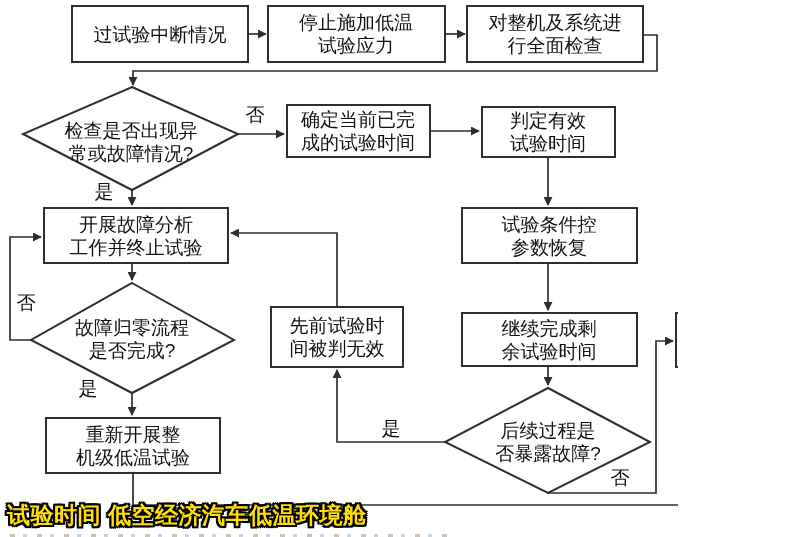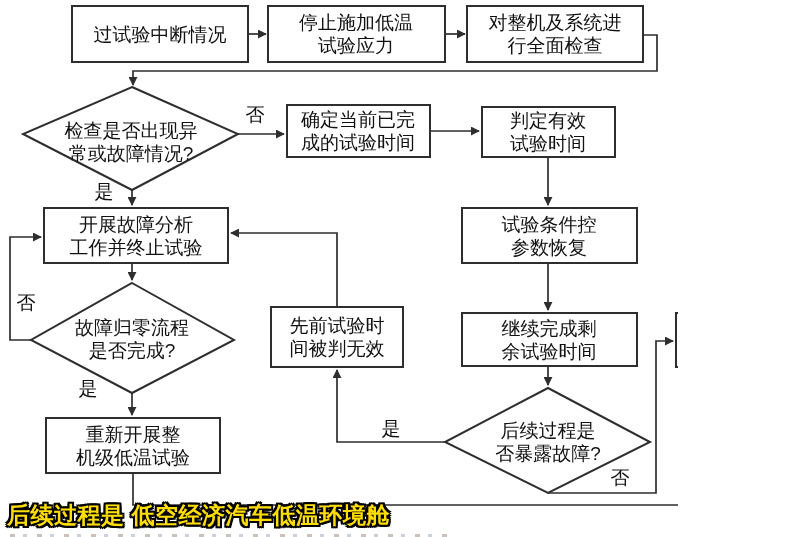--- a/index.html
+++ b/index.html
@@ -173,17 +173,17 @@
     <g>
       <text class="branch-label" x="255" y="114">否</text>
       <text class="branch-label" x="104" y="191">是</text>
       <text class="branch-label" x="26" y="302">否</text>
       <text class="branch-label" x="88" y="388">是</text>
       <text class="branch-label" x="391" y="428">是</text>
       <text class="branch-label" x="620" y="477">否</text>
     </g>
   </svg>
 
-  <div class="banner">后续过程是 低空经济汽车低温环境舱</div>
+  <div class="banner">试验时间 低空经济汽车低温环境舱</div>
 
   <div class="cutoff-strip"></div>
 
 </div>
 
 </body></html>

